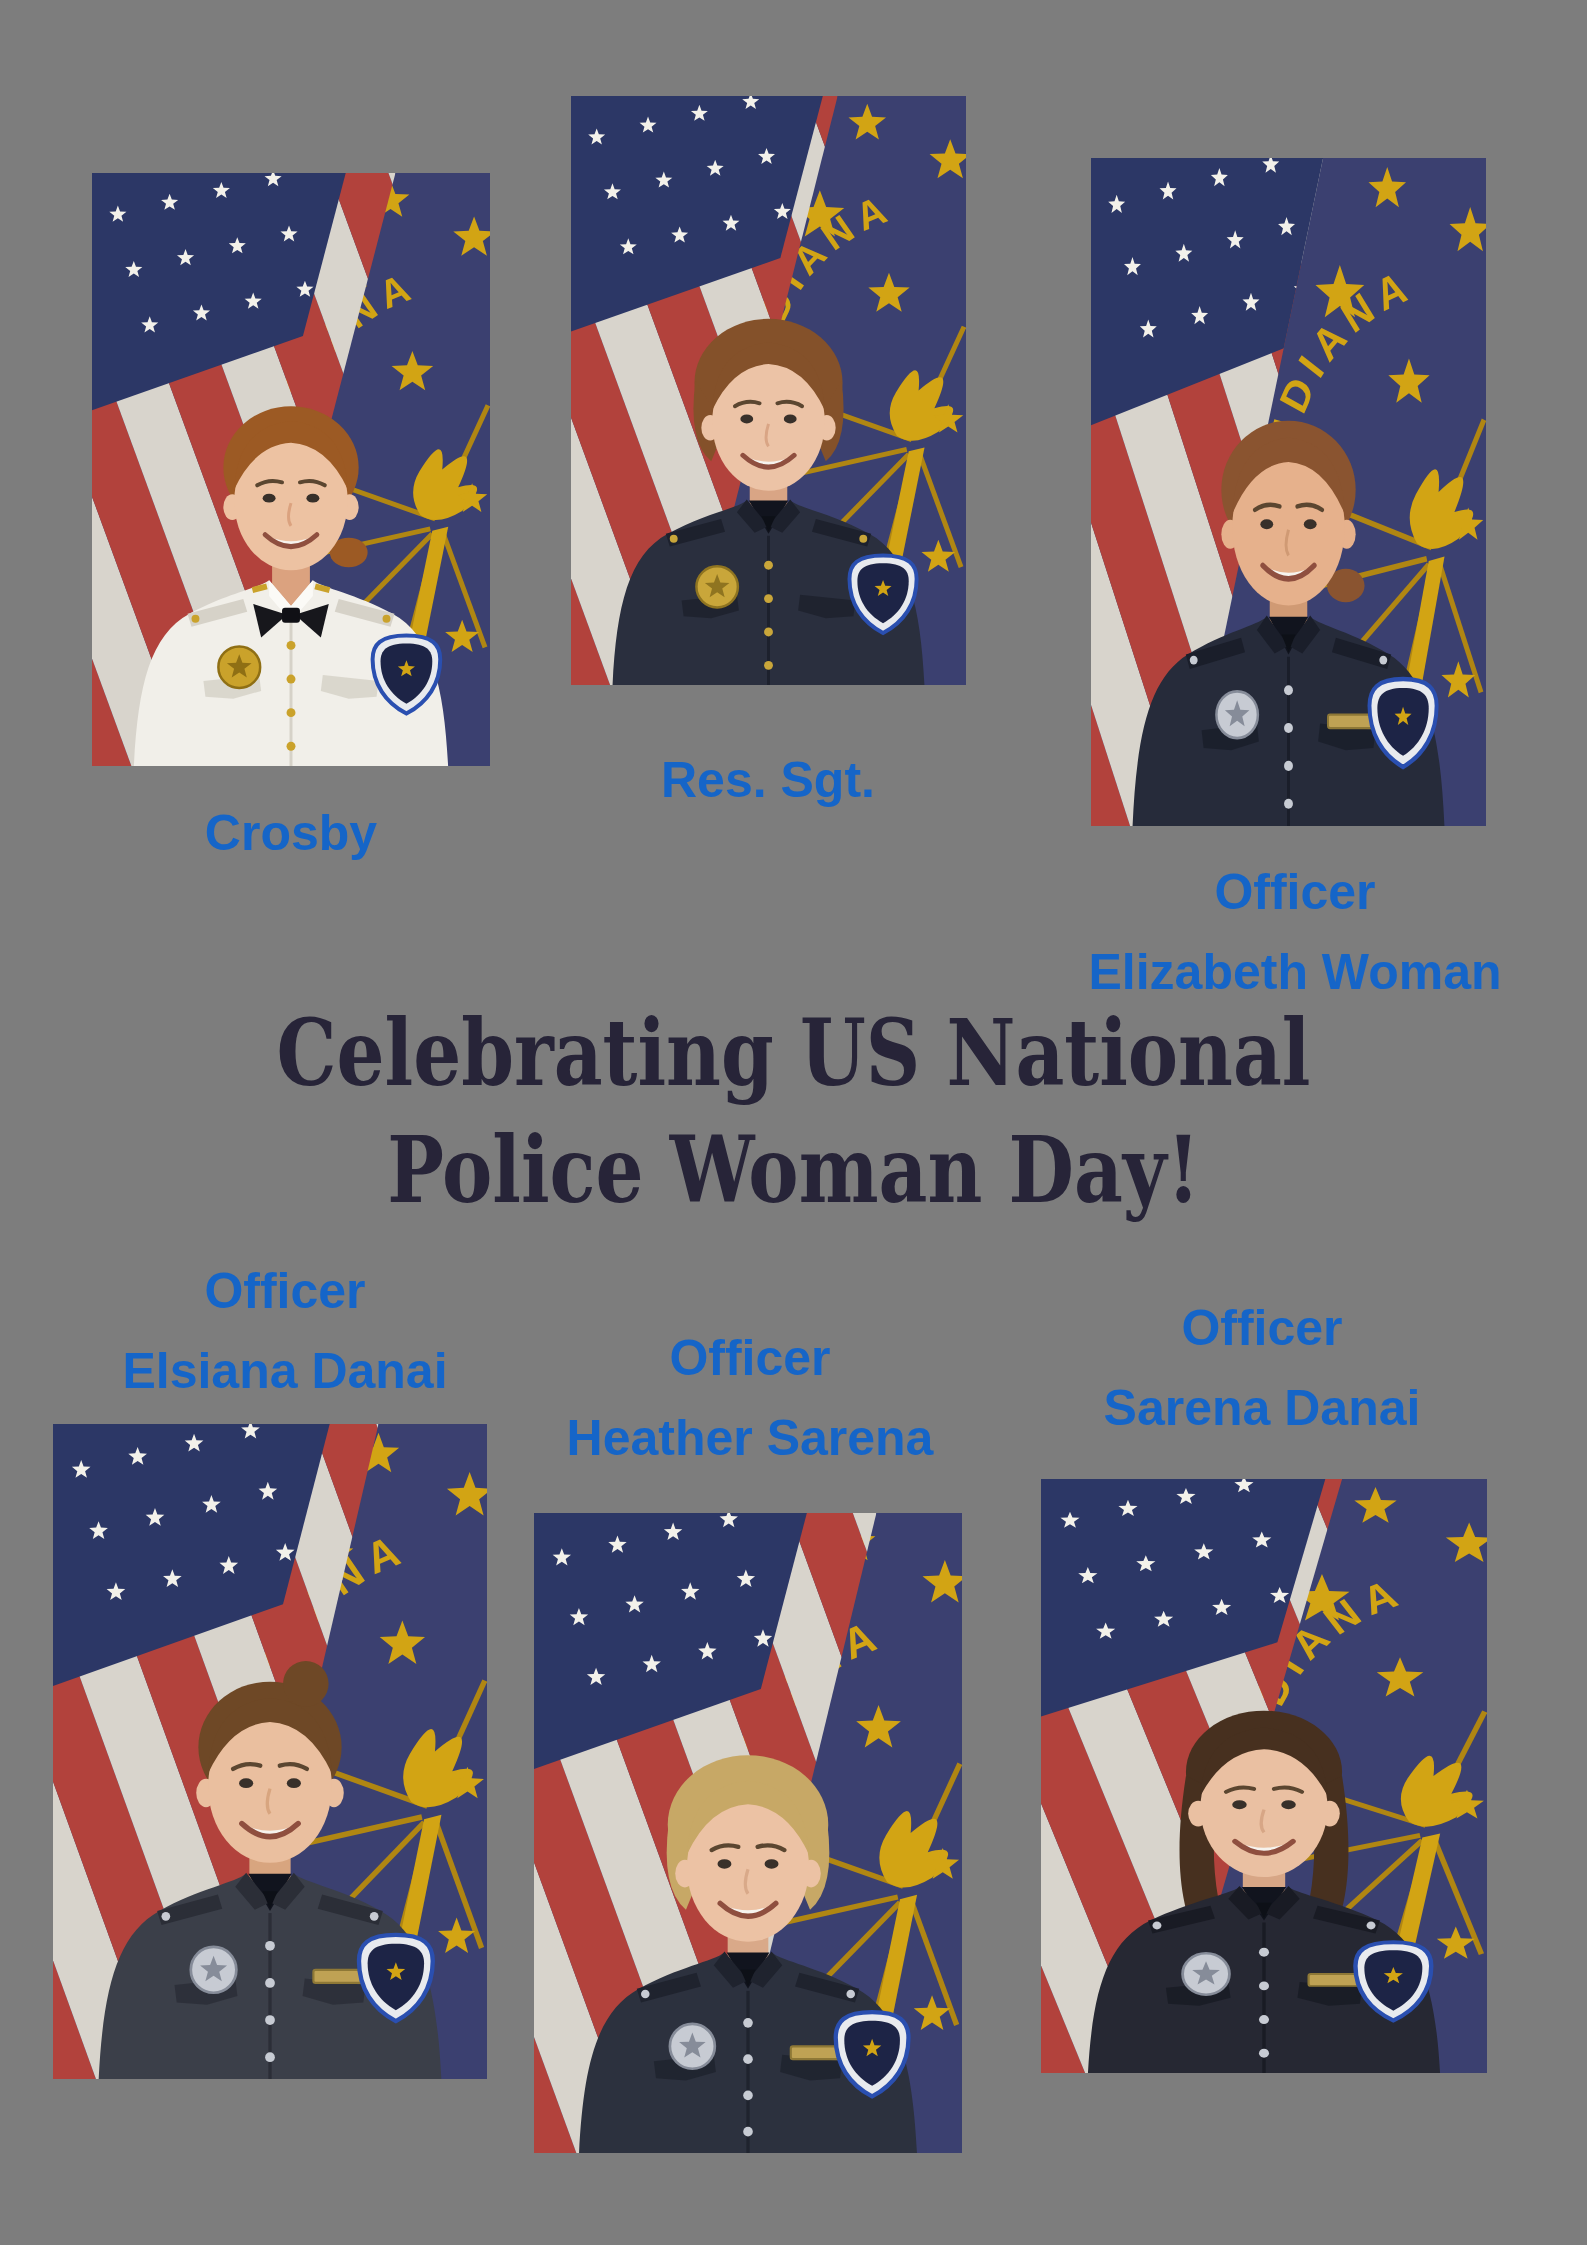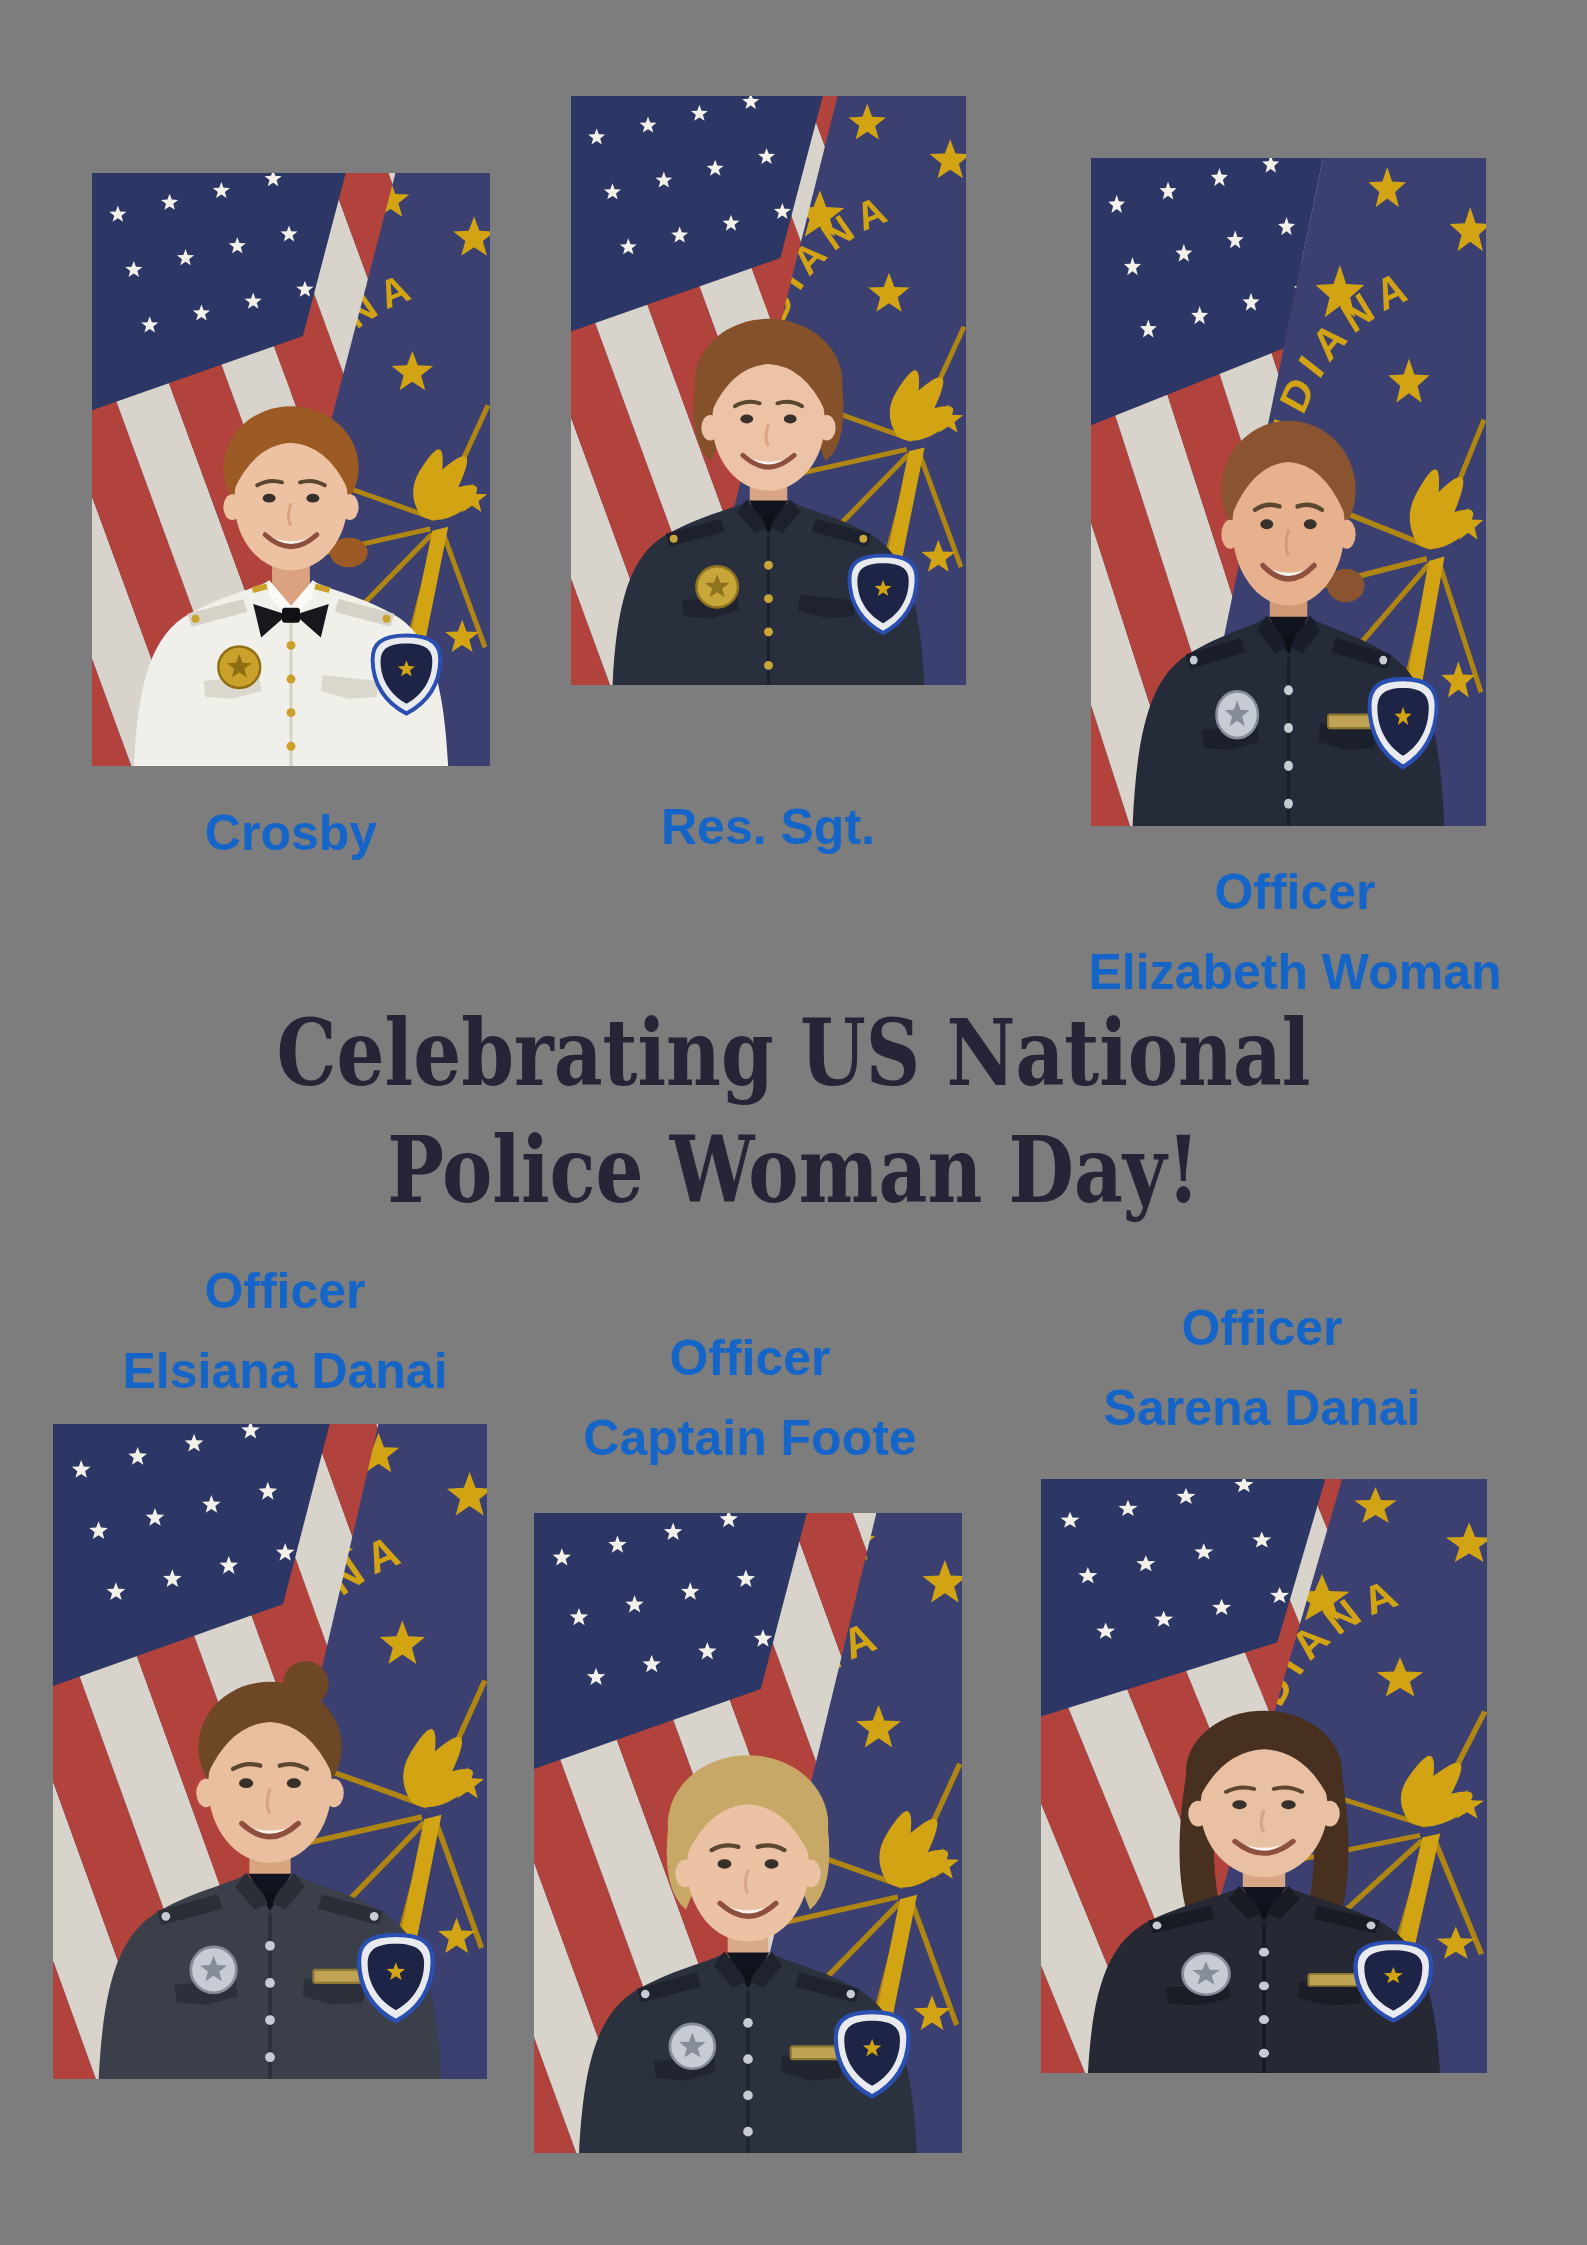--- a/index.html
+++ b/index.html
@@ -41,21 +41,21 @@
   .title span{display:block;}
   
   #ph0{left:92px;  top:173px;  width:398px; height:593px;}
   #ph1{left:571px; top:96px;   width:395px; height:589px;}
   #ph2{left:1091px;top:158px;  width:395px; height:668px;}
   #ph3{left:53px;  top:1424px; width:434px; height:655px;}
   #ph4{left:534px; top:1513px; width:428px; height:640px;}
   #ph5{left:1041px;top:1479px; width:446px; height:594px;}
   
   #lb0{left:11px;  top:793px;}
-  #lb1{left:488px; top:787px;}
+  #lb1{left:488px; top:740px;}
   #lb2{left:1015px;top:852px;}
   #lb3{left:5px;   top:1251px;}
   #lb4{left:470px; top:1318px;}
   #lb5{left:982px; top:1288px;}
 </style>
 </head>
 <body>
 
 <div class="poster">
 
@@ -672,21 +672,21 @@
   <div id="lb2" class="label">
     <span style="display:block">Officer</span>
     <span style="display:block">Elizabeth Woman</span>
   </div>
   <div id="lb3" class="label">
     <span style="display:block">Officer</span>
     <span style="display:block">Elsiana Danai</span>
   </div>
   <div id="lb4" class="label">
     <span style="display:block">Officer</span>
-    <span style="display:block">Captain Foote</span>
+    <span style="display:block">Heather Sarena</span>
   </div>
   <div id="lb5" class="label">
     <span style="display:block">Officer</span>
     <span style="display:block">Sarena Danai</span>
   </div>
 
   <div class="title">
     <span>Celebrating US National</span>
     <span>Police Woman Day!</span>
   </div>

